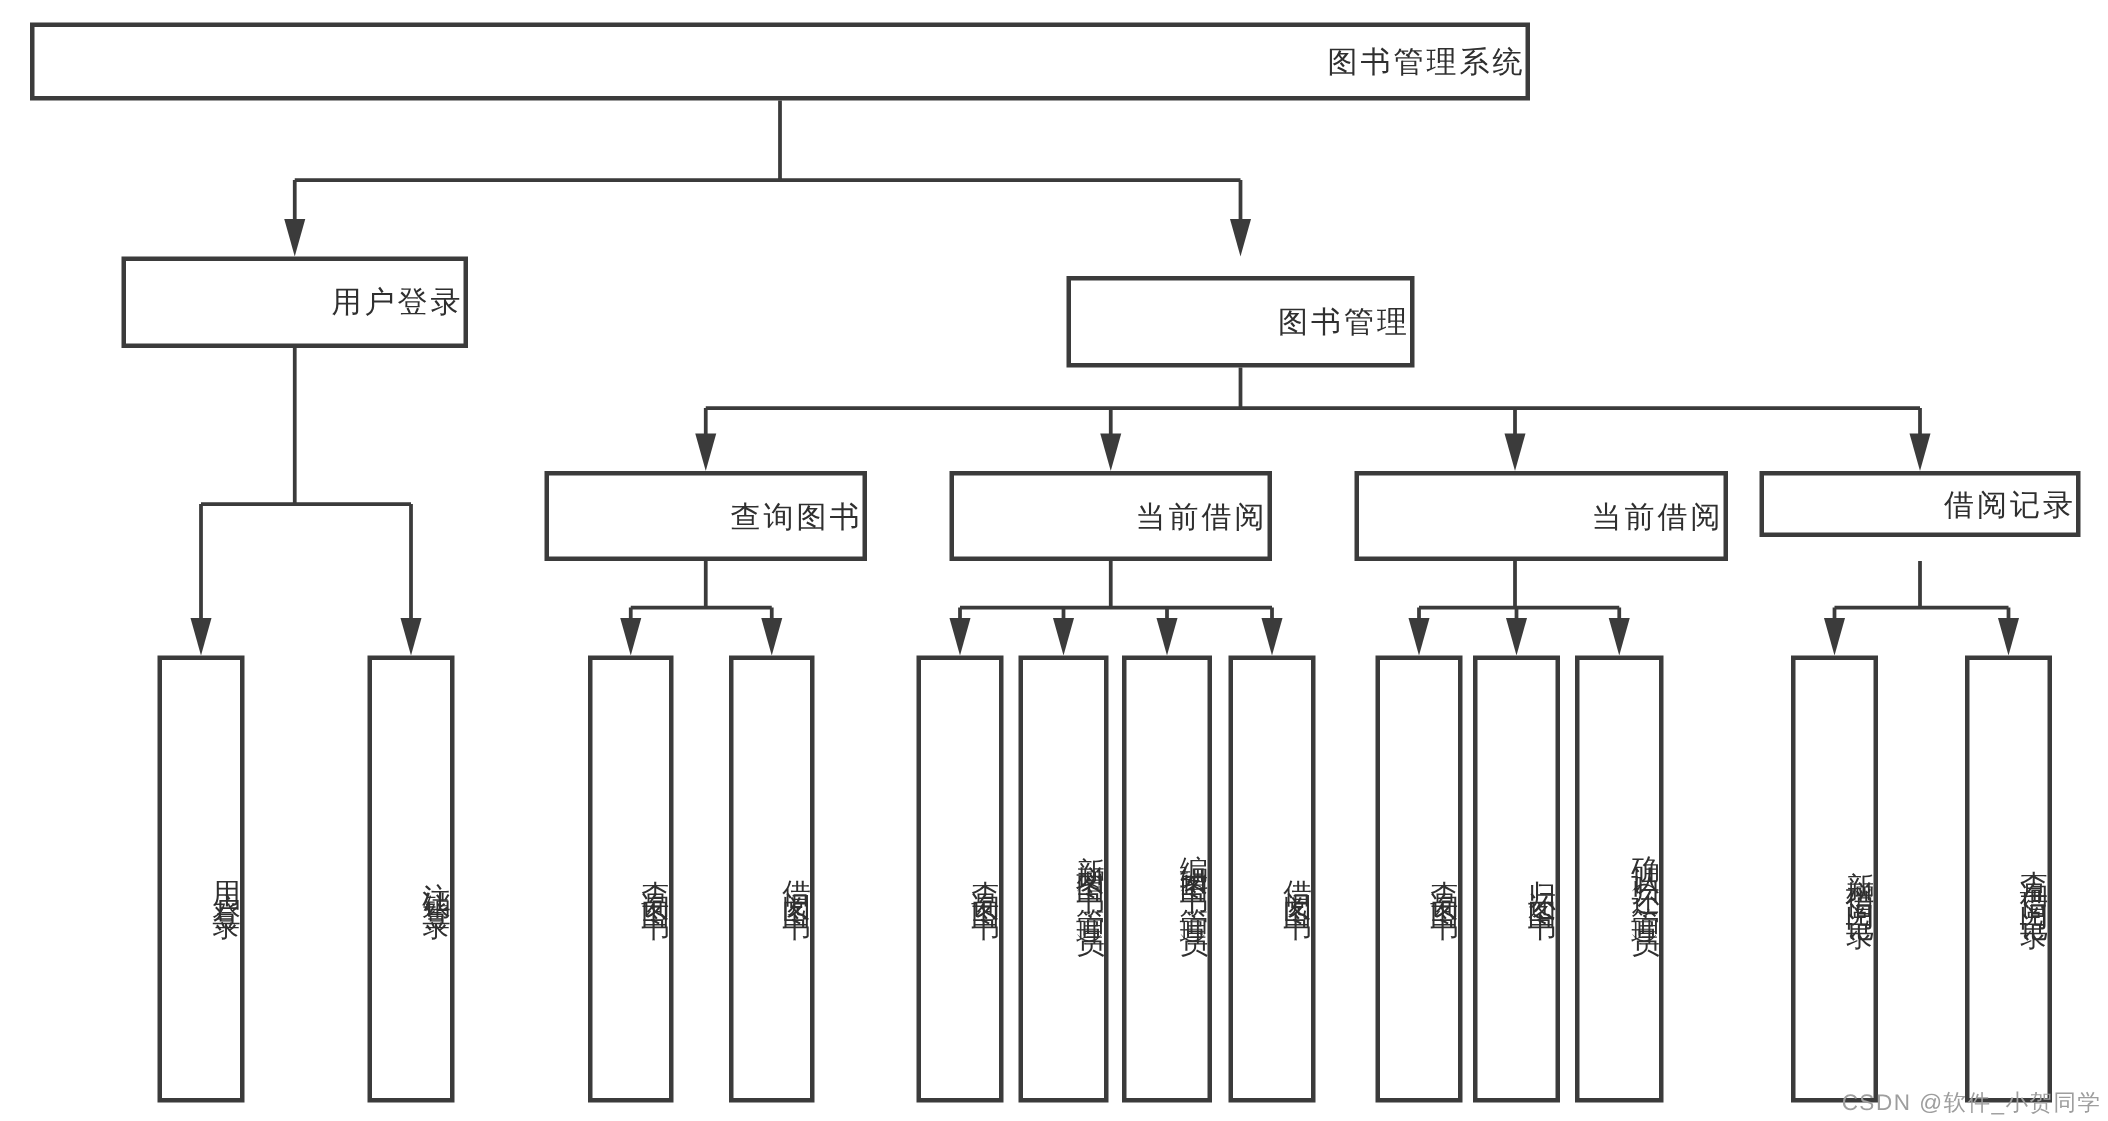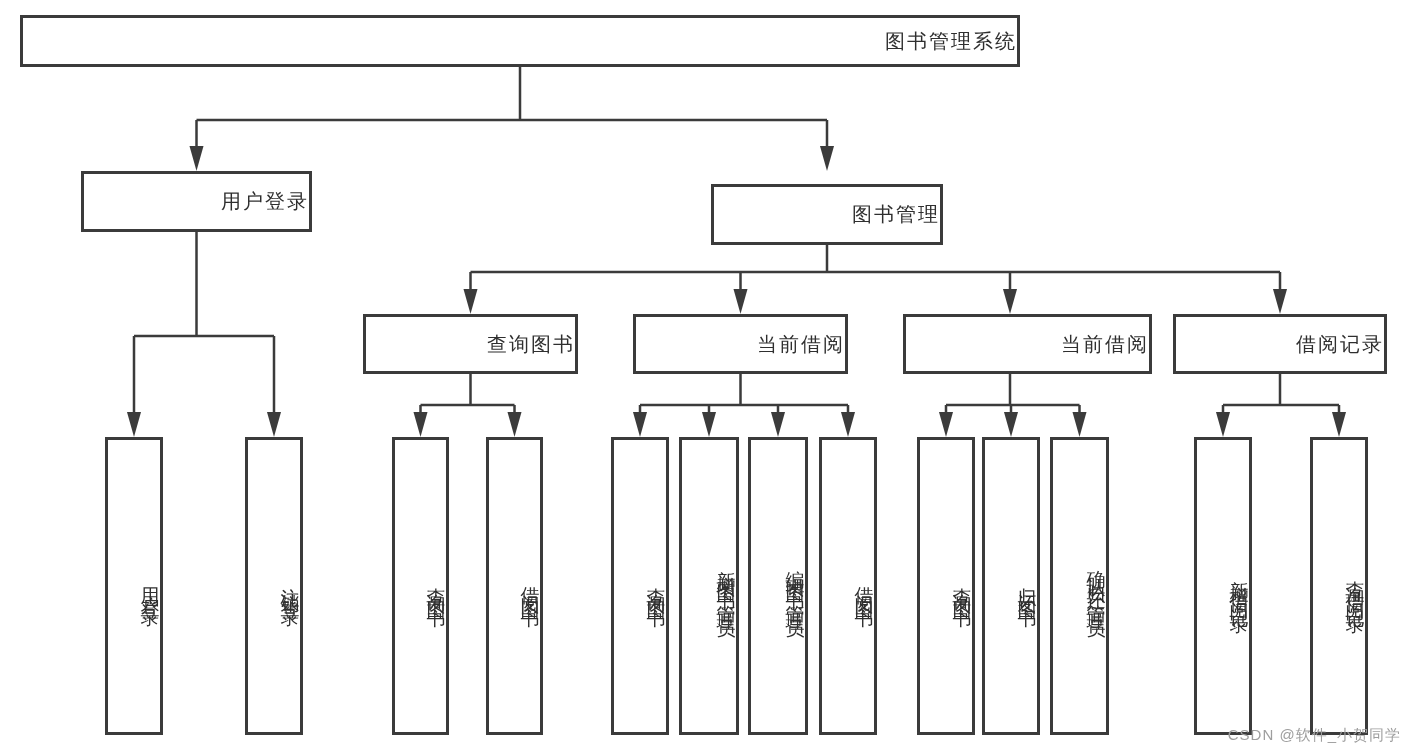--- a/index.html
+++ b/index.html
@@ -73,21 +73,21 @@
 
   <div class="node h-node" style="left:363px;top:314px;width:215px;height:60px;">
     <span>查询图书</span>
   </div>
   <div class="node h-node" style="left:633px;top:314px;width:215px;height:60px;">
     <span>当前借阅</span>
   </div>
   <div class="node h-node" style="left:903px;top:314px;width:249px;height:60px;">
     <span>当前借阅</span>
   </div>
-  <div class="node h-node" style="left:1173px;top:314px;width:214px;height:60px;">
+  <div class="node h-node" style="left:1173px;top:314px;width:214px;height:44px;">
     <span>借阅记录</span>
   </div>
 
   <div class="node v-node" style="left:105px;top:437px;width:58px;height:298px;">
     <span class="vtext">用户登录</span>
   </div>
   <div class="node v-node" style="left:245px;top:437px;width:58px;height:298px;">
     <span class="vtext">注销登录</span>
   </div>
 

